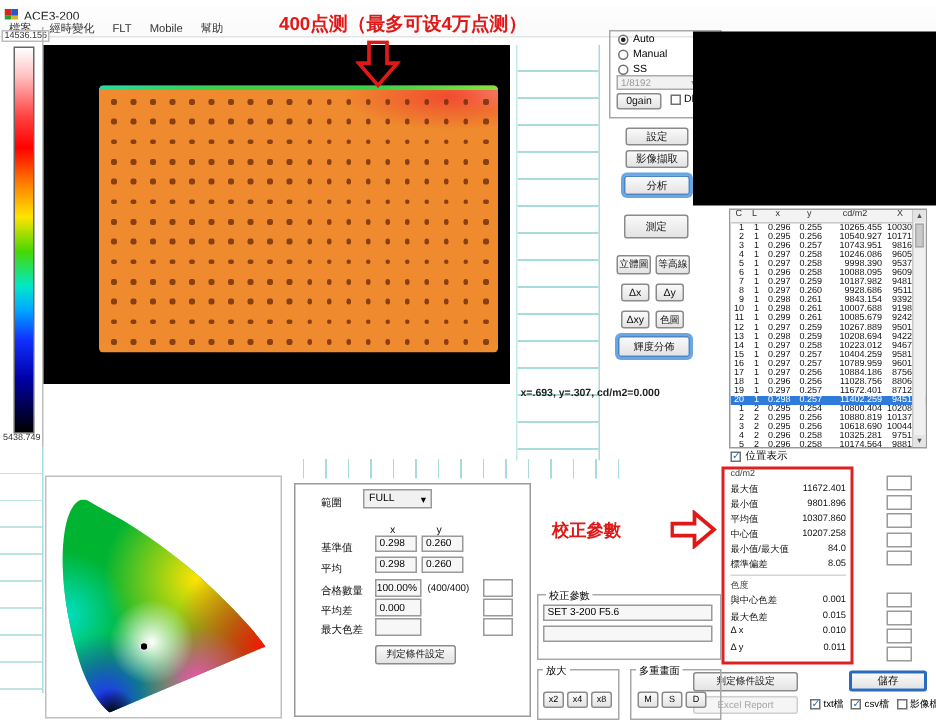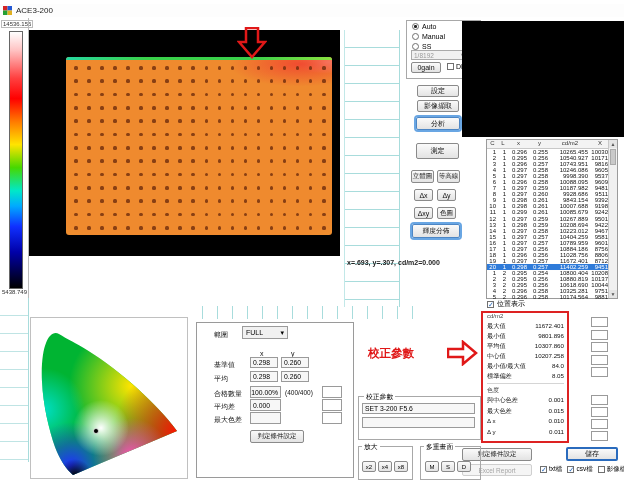--- a/index.html
+++ b/index.html
@@ -147,20 +147,27 @@
 
   <div class="abs" id="titlebar">
     <svg id="appicon" viewBox="0 0 9 9">
       <rect x="0" y="0" width="4.5" height="4.5" fill="#d42424"></rect>
         <rect x="4.5" y="0" width="4.5" height="4.5" fill="#2458d4"></rect>
       <rect x="0" y="4.5" width="4.5" height="4.5" fill="#24a034"></rect>
         <rect x="4.5" y="4.5" width="4.5" height="4.5" fill="#e0b020"></rect>
     </svg>
     <span class="ttl">ACE3-200</span>
   </div>
+  <div class="abs" id="menubar">
+      <span class="menu-item">檔案</span>
+      <span class="menu-item">經時變化</span>
+      <span class="menu-item">FLT</span>
+      <span class="menu-item">Mobile</span>
+      <span class="menu-item">幫助</span>
+    </div>
 
   <div class="abs" id="cb-max">14536.156</div>
   <div class="abs" id="colorbar"></div>
   <div class="abs" id="cb-min">5438.749</div>
   <div class="abs" id="leftframe"></div>
 
   <div class="abs" id="grid-v"></div>
   <div class="abs" id="grid-strip"></div>
   <div class="abs" id="grid-left"></div>
 
@@ -426,20 +433,21 @@
           <span class="dot" style="left: 203.789px; top: 169px;"></span>
           <span class="dot" style="left: 216.842px; top: 169px;"></span>
           <span class="dot" style="left: 229.895px; top: 169px;"></span>
           <span class="dot" style="left: 242.947px; top: 169px;"></span>
           <span class="dot" style="left: 256px; top: 169px;"></span>
         </div>
     </div>
   </div>
   <div class="abs" id="hm-status">x=.693, y=.307, cd/m2=0.000</div>
 
+  <div class="abs red-note" id="note-top">400点测（最多可设4万点测）</div>
   <svg class="abs" id="arrow-down" width="30" height="32" viewBox="0 0 30 32">
     <polygon points="9,1 21,1 21,15 28,15 15,30 2,15 9,15" fill="none" stroke="#e01818" stroke-width="2.5"></polygon>
   </svg>
   <div class="abs red-note" id="note-side">校正參數</div>
   <svg class="abs" id="arrow-right" width="31" height="26" viewBox="0 0 31 26">
     <polygon points="1,9 16,9 16,2 29,13 16,24 16,17 1,17" fill="#ffffff" stroke="#e01818" stroke-width="2.5"></polygon>
   </svg>
 
   <div class="abs gbox" id="capbox"></div>
   <div id="radios">

